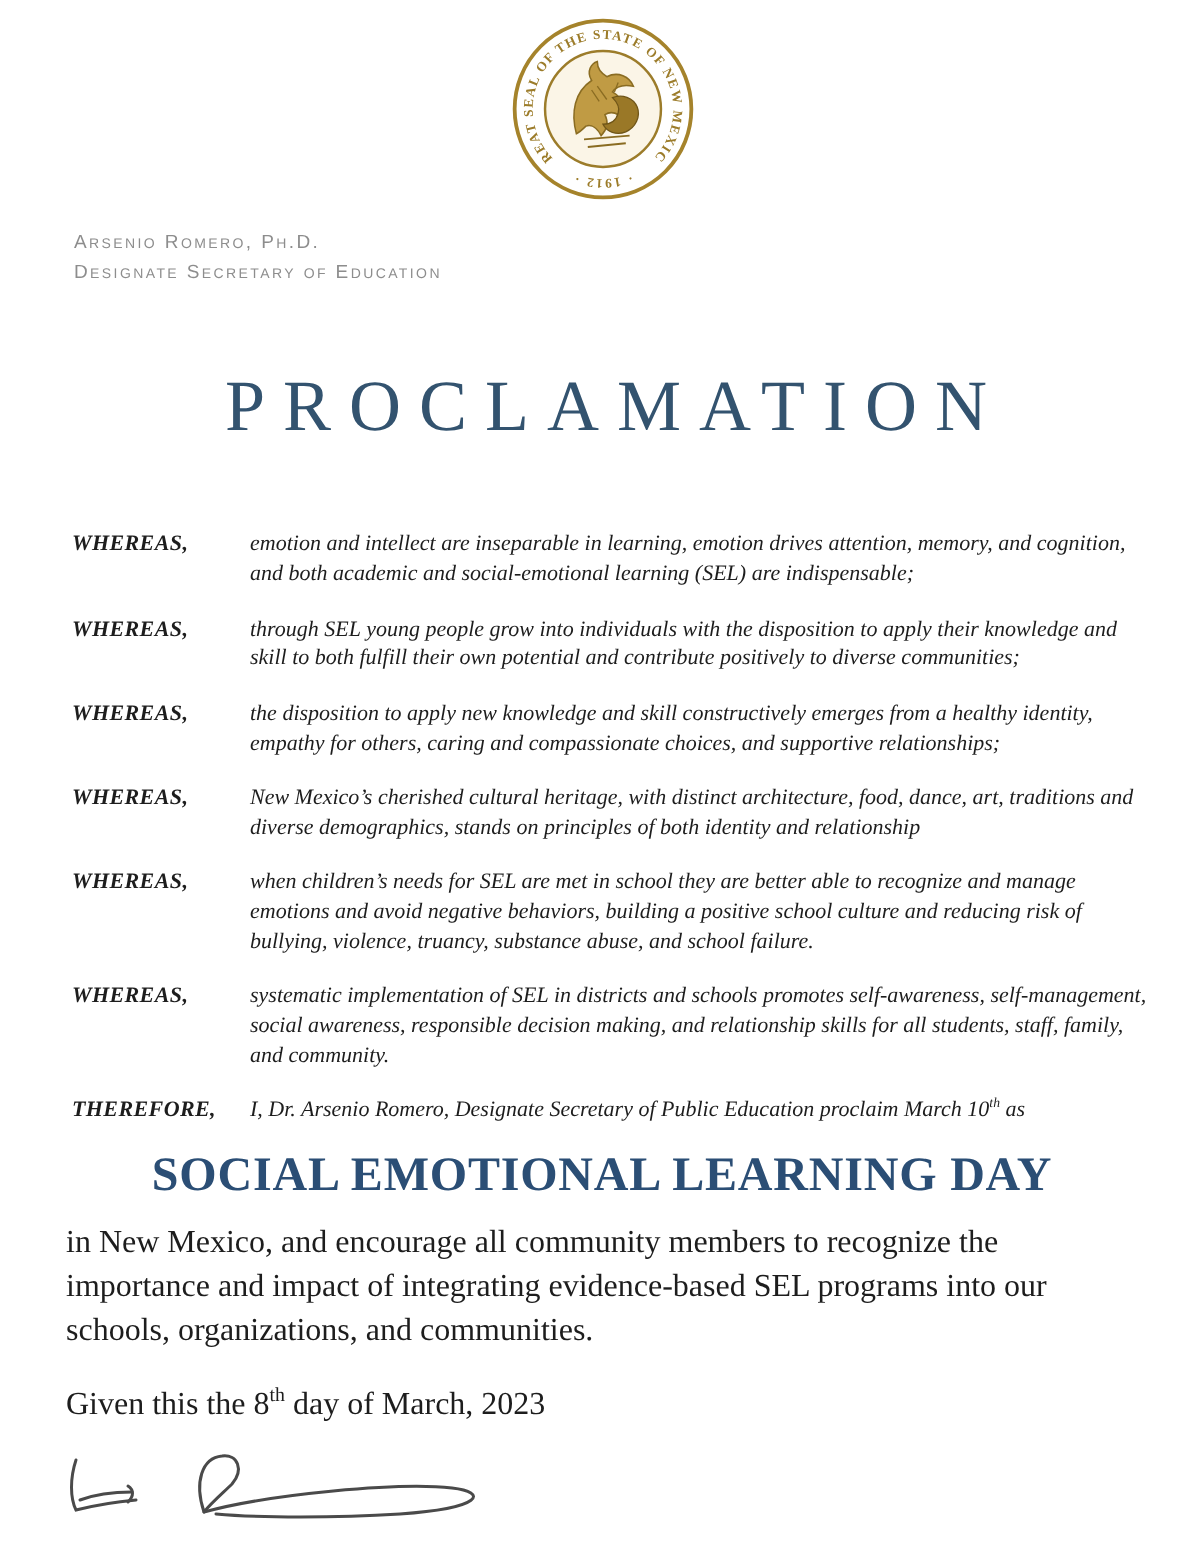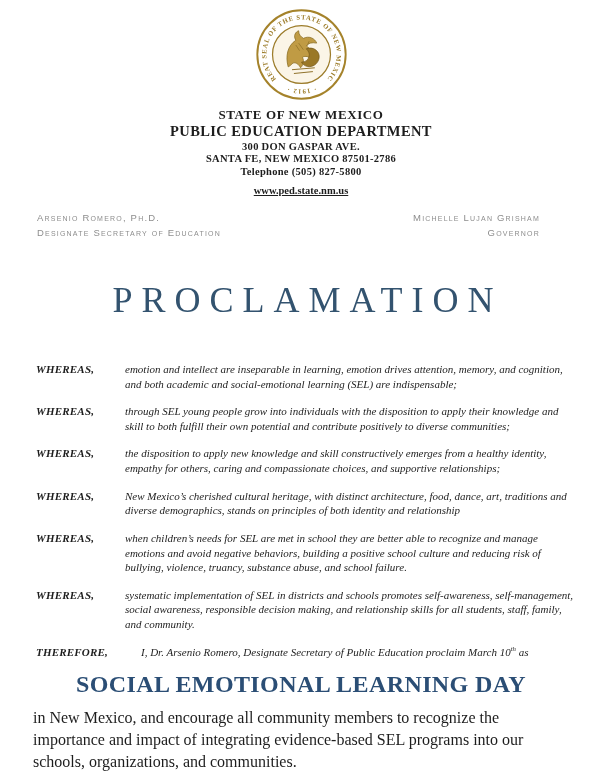--- a/index.html
+++ b/index.html
@@ -53,21 +53,21 @@
   }
   
   .clauses{margin-top:41px;padding:0 28px 0 36px;}
   .clause{
     display:grid;grid-template-columns:89px 1fr;
     font-size:11px;line-height:1.33;
     margin-bottom:13px;
     font-style:italic;
   }
   .clause .label{font-weight:bold;letter-spacing:.2px;}
-  .clause.therefore{margin-top:12px;margin-bottom:0;gap:16px;}
+  .clause.therefore{margin-top:12px;margin-bottom:0;}
   sup{font-size:.62em;line-height:0;}
   
   .day-title{
     margin:12px 0 9px 0;
     text-align:center;
     font-size:24px;font-weight:bold;letter-spacing:.4px;
     color:var(--day-blue);
   }
   
   .closing,.given-line{
@@ -103,38 +103,26 @@
                  C58,30 64,33 66,38 C61,37 57,38 55,41 C60,44 63,50 62,56
                  C58,52 54,51 51,53 C53,57 52,61 49,64 C47,60 44,58 41,59
                  C39,61 38,62 36,63 Z" fill="#c09b44" stroke="#8a6c22" stroke-width="0.8"></path>
         <path d="M55,44 C60,42 66,44 68,49 C70,54 67,60 62,62 C57,64 52,62 50,58
                  C54,58 57,56 58,52 C59,49 57,46 55,44 Z" fill="#9a7827" stroke="#6f5518" stroke-width="0.7"></path>
         <path d="M40,66 L64,64 M42,70 L62,68" stroke="#8a6c22" stroke-width="1" fill="none"></path>
         <path d="M44,40 L48,46 M47,38 L52,45 M58,36 L56,41" stroke="#8a6c22" stroke-width="0.7" fill="none"></path>
       </g>
     </svg>
 
-    <div class="org">
-      <div class="org-line1">STATE OF NEW MEXICO</div>
-      <div class="org-line2">PUBLIC EDUCATION DEPARTMENT</div>
-      <div class="addr">300 DON GASPAR AVE.</div>
-      <div class="addr">SANTA FE, NEW MEXICO 87501-2786</div>
-      <div class="addr">Telephone (505) 827-5800</div>
-      <a class="website">www.ped.state.nm.us</a>
-    </div>
   </header>
 
   <section class="officials">
     <div class="left">
       <div>Arsenio Romero, Ph.D.</div>
       <div>Designate Secretary of Education</div>
-    </div>
-    <div class="right">
-      <div>Michelle Lujan Grisham</div>
-      <div>Governor</div>
     </div>
   </section>
 
   <h1 class="proclamation-title">PROCLAMATION</h1>
 
   <section class="clauses">
 
     <div class="clause">
       <div class="label">WHEREAS,</div>
       <div class="text">emotion and intellect are inseparable in learning, emotion drives attention, memory, and cognition, and both academic and social-emotional learning (SEL) are indispensable;</div>

